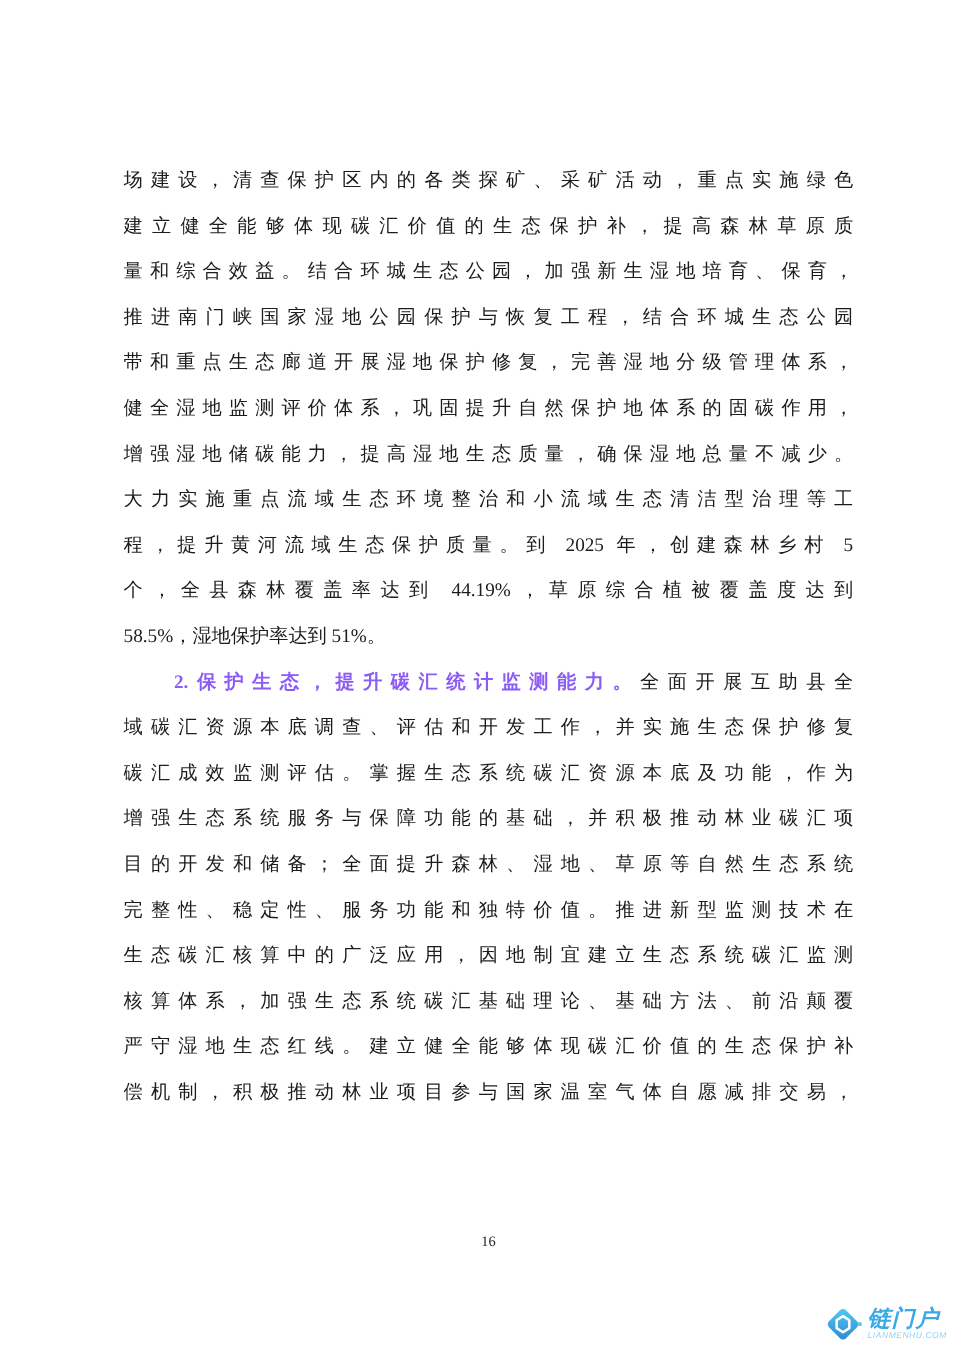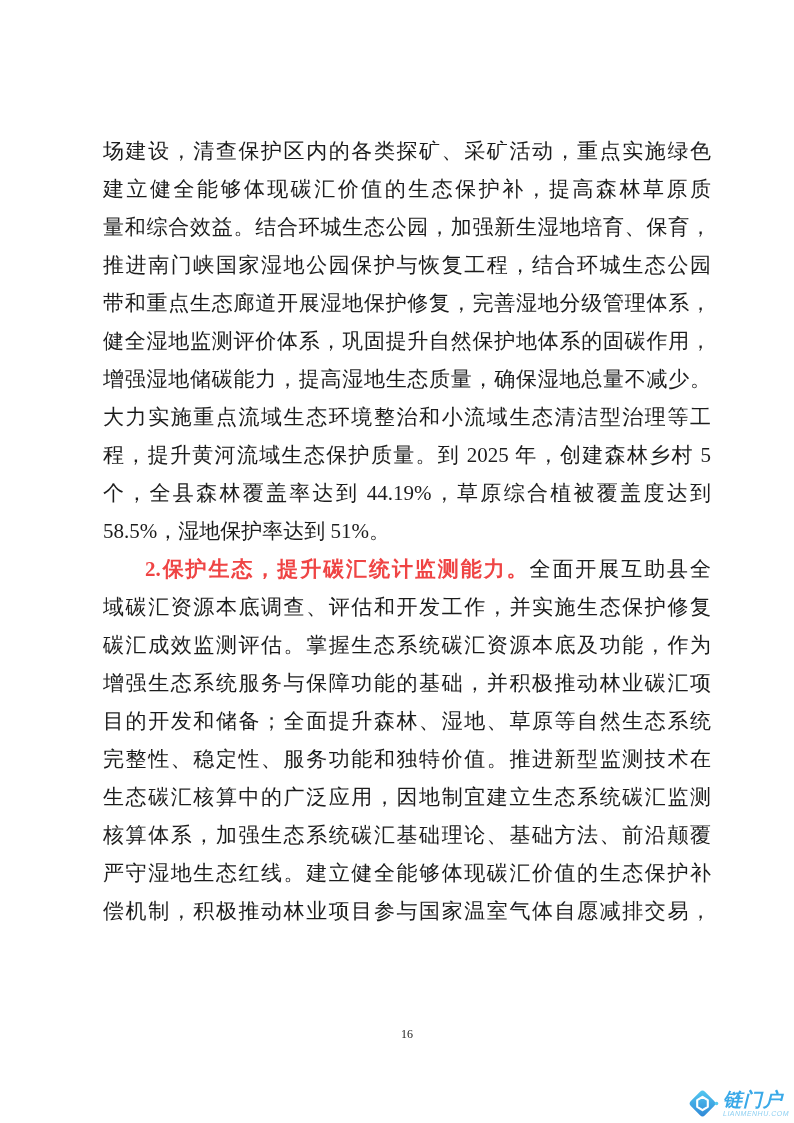--- a/index.html
+++ b/index.html
@@ -12,36 +12,36 @@
     color: #1c1c1c;
   }
   .page { position: absolute; inset: 0; }
 
   .textblock {
     position: absolute;
     left: 103px; top: 132px;
     width: 608px;
   }
   .tline {
-    font-size: 21px;
+    font-size: 16px;
     line-height: 38px;
     height: 38px;
     overflow: hidden;
     text-align: justify;
     text-align-last: justify;
     -moz-text-align-last: justify;
   }
   .tline.last-left {
     text-align-last: left;
     -moz-text-align-last: left;
   }
   .first-line { text-indent: 42px; }
   .lead {
     font-weight: 700;
-    color: #ef4444;
+    color: #8b5cf6;
   }
 
   .pagenum {
     position: absolute;
     left: 103px; top: 1024px;
     width: 608px;
     text-align: center;
     font-size: 12px;
     line-height: 20px;
     color: #222222;

